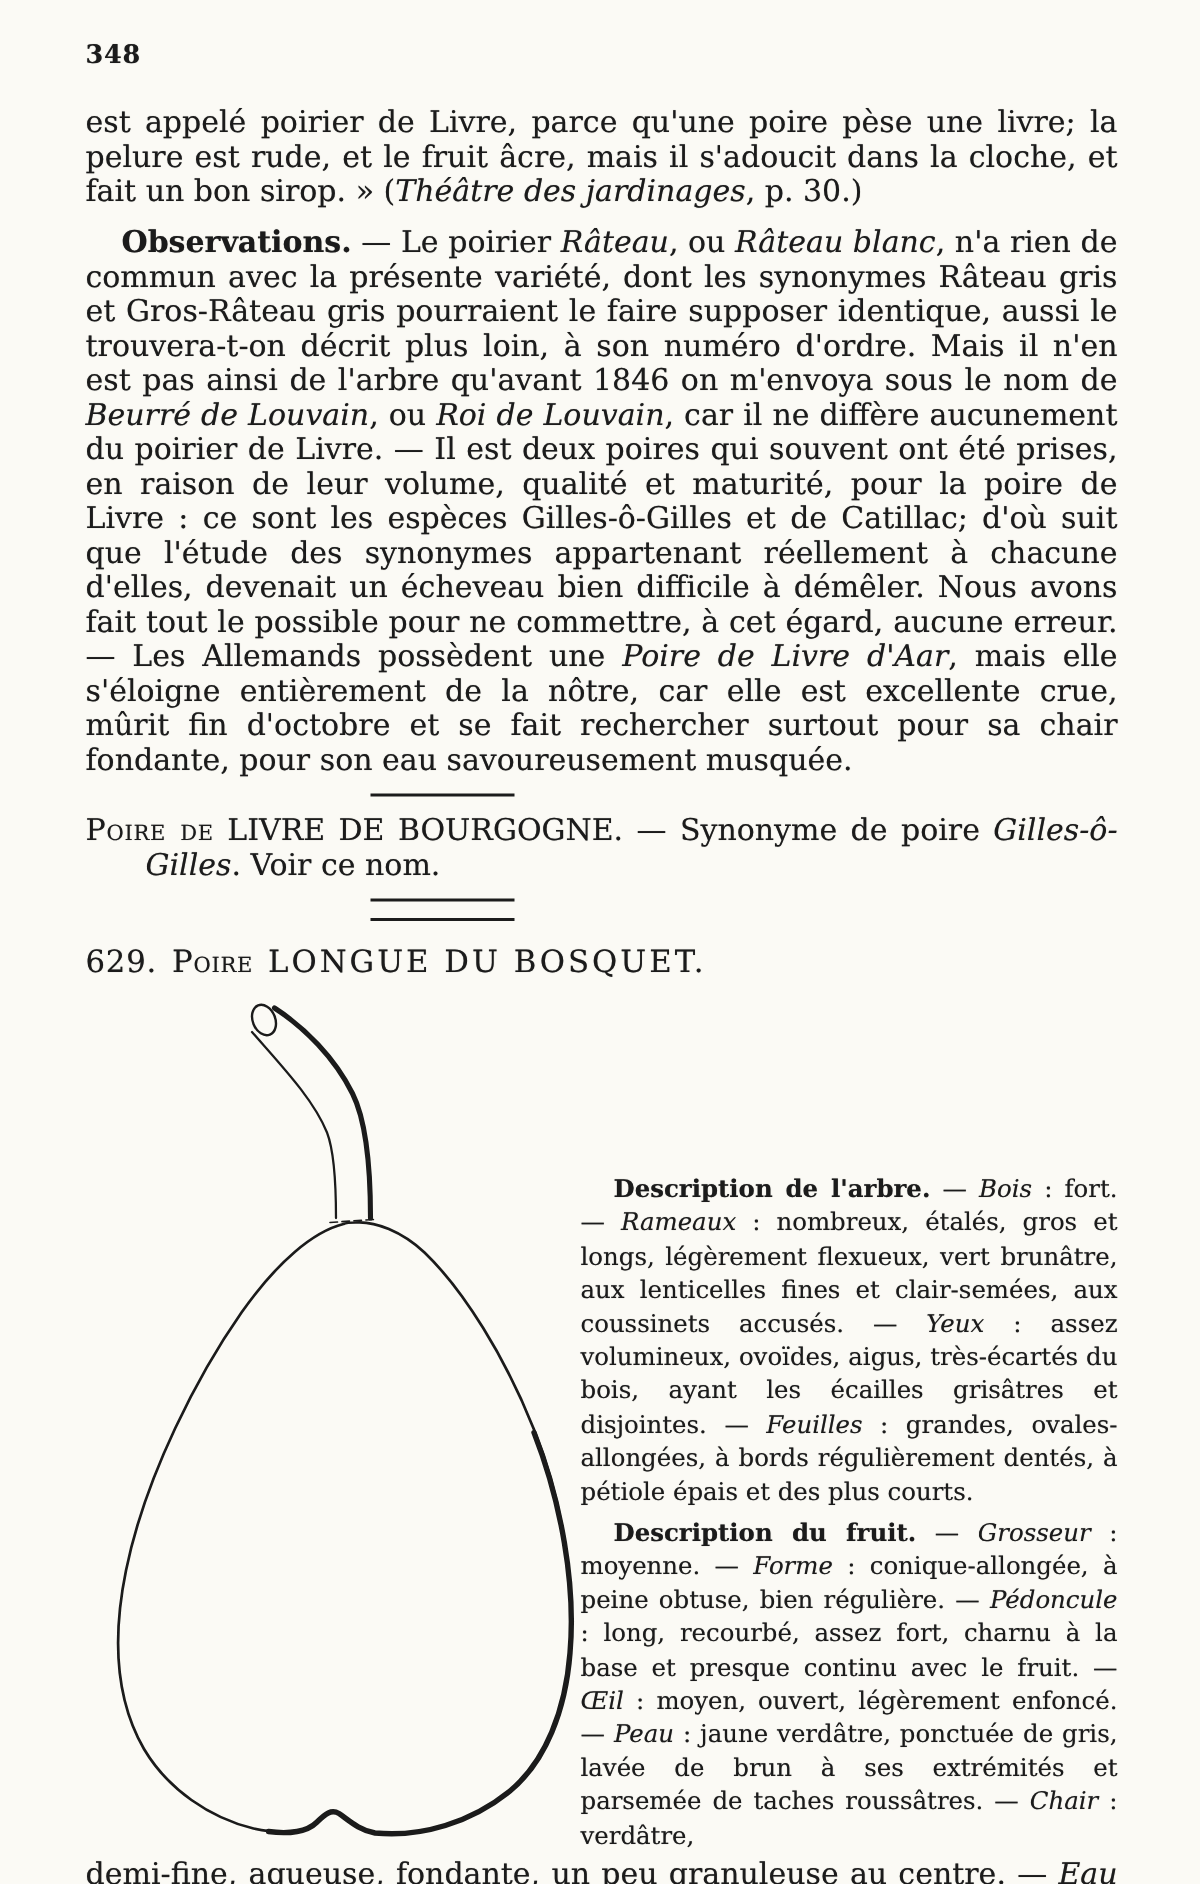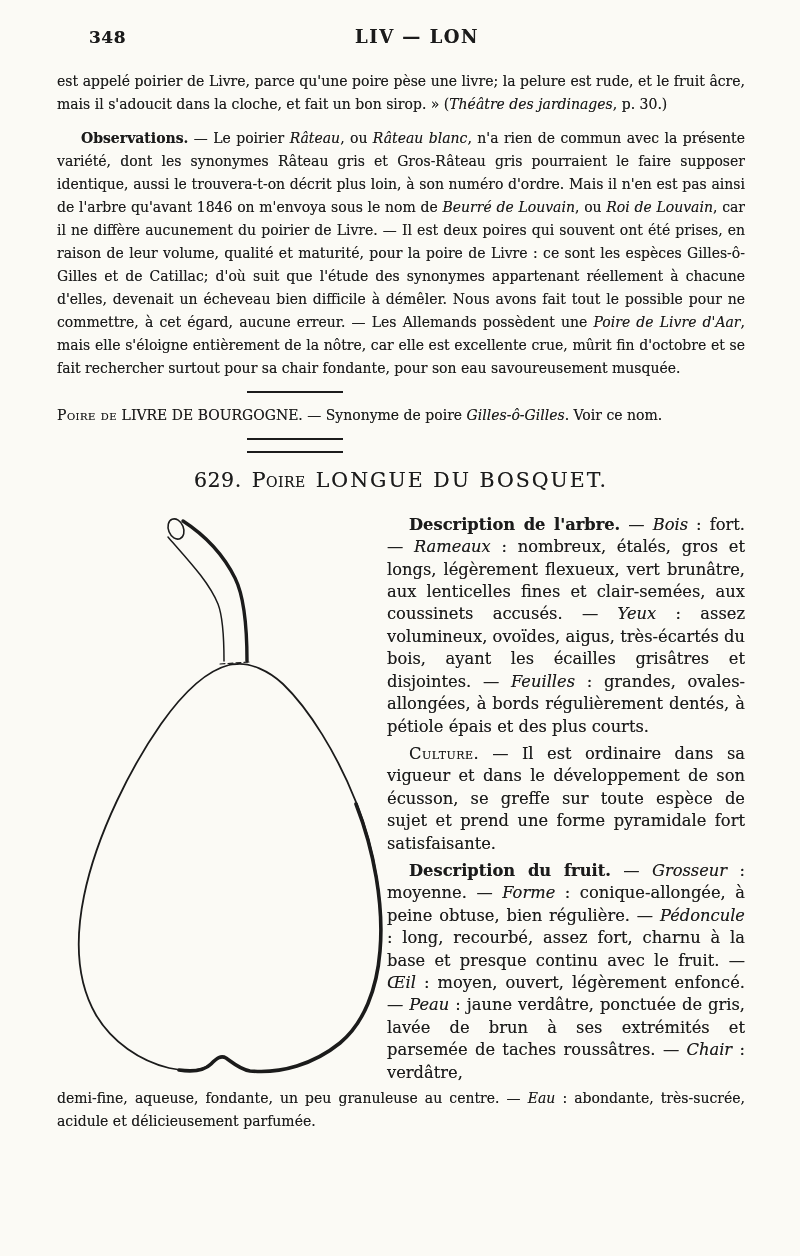--- a/index.html
+++ b/index.html
@@ -9,29 +9,29 @@
     font-family:"DejaVu Serif","Liberation Serif",serif;
     color:#1b1b1b;
     overflow:hidden;
   }
   .page{
     box-sizing:border-box;
     width:800px;height:1256px;
     padding:26px 55px 0 57px;
     text-shadow:0 0 .5px rgba(20,20,20,.55);
   }
-  .header{position:relative;height:24px;margin-bottom:20px;margin-left:32px;}
+  .header{position:relative;height:24px;margin-bottom:20px;}
   .pagenum{position:absolute;left:0;top:1px;font-size:17px;font-weight:700;letter-spacing:.5px;}
   .running{display:block;text-align:center;font-size:18px;font-weight:700;letter-spacing:1.5px;}
-  p{margin:0;text-align:justify;font-size:14px;line-height:23px;}
+  p{margin:0;text-align:justify;font-size:20px;line-height:23px;}
   .intro{margin-bottom:11px;}
   .obs{text-indent:24px;}
   .rule{width:96px;height:2px;background:#1c1c1c;margin:11px 0 11px 190px;}
   .entry{padding-left:40px;text-indent:-40px;}
-  .heading{margin:15px 0 20px;text-align:center;font-size:20.5px;letter-spacing:.5px;white-space:nowrap;}
+  .heading{margin:15px 0 10px;font-size:20.5px;letter-spacing:.5px;white-space:nowrap;}
   .heading .num{margin-right:10px;}
   .heading .poire{margin-right:10px;}
   .heading .name{letter-spacing:2px;}
   .columns{display:flex;align-items:flex-end;}
   .figure{width:330px;flex:none;}
   .col{flex:1;min-width:0;}
   .col p{font-size:16.3px;line-height:22.4px;text-indent:22px;margin-bottom:5px;}
   .col p.fill-last{text-align-last:justify;margin-bottom:0;}
   .cont{margin-top:3px;}
   .i{font-style:italic;}
@@ -39,21 +39,20 @@
   .sc{font-variant:small-caps;letter-spacing:.5px;}
   svg{display:block;}
 </style>
 </head>
 <body>
 
 <div class="page">
 
   <div class="header">
     <span class="pagenum">348</span>
-    <span class="running">LIV — LON</span>
   </div>
 
   <p class="intro"><span>est appelé poirier de Livre, parce qu'une poire pèse une livre; la pelure est rude, et le fruit âcre, mais il s'adoucit dans la cloche, et fait un bon sirop. » (</span><span class="i">Théâtre des jardinages</span><span>, p. 30.)</span></p>
 
   <p class="obs"><span class="b">Observations.</span><span> — Le poirier </span><span class="i">Râteau</span><span>, ou </span><span class="i">Râteau blanc</span><span>, n'a rien de commun avec la présente variété, dont les synonymes Râteau gris et Gros-Râteau gris pourraient le faire supposer identique, aussi le trouvera-t-on décrit plus loin, à son numéro d'ordre. Mais il n'en est pas ainsi de l'arbre qu'avant 1846 on m'envoya sous le nom de </span><span class="i">Beurré de Louvain</span><span>, ou </span><span class="i">Roi de Louvain</span><span>, car il ne diffère aucunement du poirier de Livre. — Il est deux poires qui souvent ont été prises, en raison de leur volume, qualité et maturité, pour la poire de Livre : ce sont les espèces Gilles-ô-Gilles et de Catillac; d'où suit que l'étude des synonymes appartenant réellement à chacune d'elles, devenait un écheveau bien difficile à démêler. Nous avons fait tout le possible pour ne commettre, à cet égard, aucune erreur. — Les Allemands possèdent une </span><span class="i">Poire de Livre d'Aar</span><span>, mais elle s'éloigne entièrement de la nôtre, car elle est excellente crue, mûrit fin d'octobre et se fait rechercher surtout pour sa chair fondante, pour son eau savoureusement musquée.</span></p>
 
   <div class="rule"></div>
 
   <p class="entry"><span class="sc">Poire de</span><span> LIVRE DE BOURGOGNE. — Synonyme de poire </span><span class="i">Gilles-ô-Gilles</span><span>. Voir ce nom.</span></p>
 
@@ -101,21 +100,20 @@
                C 257 552 224 562 193 559
                C 182 557 175 550 169 546
                C 164 543 160 546 154 552
                C 148 558 136 560 122 558"></path>
         </g>
       </svg>
     </div>
 
     <div class="col">
       <p><span class="b">Description de l'arbre.</span><span> — </span><span class="i">Bois</span><span> : fort. — </span><span class="i">Rameaux</span><span> : nombreux, étalés, gros et longs, légèrement flexueux, vert brunâtre, aux lenticelles fines et clair-semées, aux coussinets accusés. — </span><span class="i">Yeux</span><span> : assez volumineux, ovoïdes, aigus, très-écartés du bois, ayant les écailles grisâtres et disjointes. — </span><span class="i">Feuilles</span><span> : grandes, ovales-allongées, à bords régulièrement dentés, à pétiole épais et des plus courts.</span></p>
-      <p><span class="sc">Culture</span><span>. — Il est ordinaire dans sa vigueur et dans le développement de son écusson, se greffe sur toute espèce de sujet et prend une forme pyramidale fort satisfaisante.</span></p>
       <p class="fill-last"><span class="b">Description du fruit.</span><span> — </span><span class="i">Grosseur</span><span> : moyenne. — </span><span class="i">Forme</span><span> : conique-allongée, à peine obtuse, bien régulière. — </span><span class="i">Pédoncule</span><span> : long, recourbé, assez fort, charnu à la base et presque continu avec le fruit. — </span><span class="i">Œil</span><span> : moyen, ouvert, légèrement enfoncé. — </span><span class="i">Peau</span><span> : jaune verdâtre, ponctuée de gris, lavée de brun à ses extrémités et parsemée de taches roussâtres. — </span><span class="i">Chair</span><span> : verdâtre,</span></p>
     </div>
 
   </div>
 
   <p class="cont"><span>demi-fine, aqueuse, fondante, un peu granuleuse au centre. — </span><span class="i">Eau</span><span> : abondante, très-sucrée, acidule et délicieusement parfumée.</span></p>
 
 </div>
 
 </body></html>

